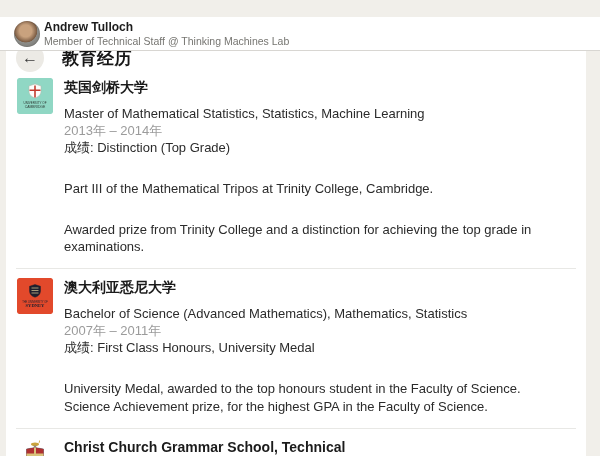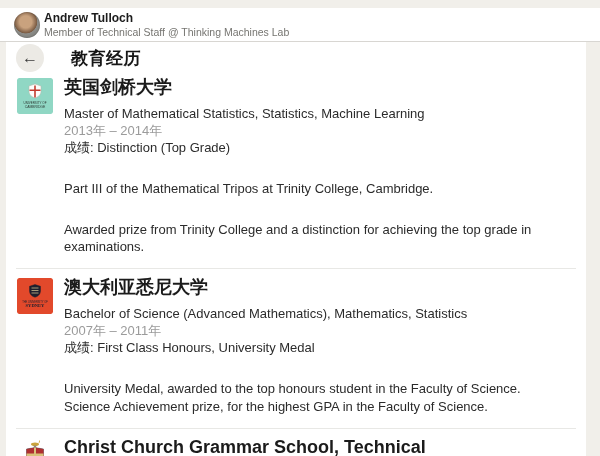--- a/index.html
+++ b/index.html
@@ -4,49 +4,49 @@
 <style>
   html,body{margin:0;padding:0;}
   body{
     width:600px;height:456px;position:relative;overflow:hidden;
     background:#f1efea;
     font-family:"Liberation Sans","DejaVu Sans",sans-serif;
     -webkit-font-smoothing:antialiased;
   }
   
   .top-header{
-    position:absolute;top:8px;left:0;right:0;height:33px;background:#ffffff;
+    position:absolute;top:17px;left:0;right:0;height:33px;background:#ffffff;
     border-bottom:1px solid #d8d6d2;z-index:3;
   }
   .avatar{
     position:absolute;left:14px;top:4px;width:26px;height:26px;border-radius:50%;
     background:radial-gradient(circle at 45% 38%, #c9a27e 0 28%, #7a5b43 52%, #8d8d89 55%, #6e6e6a 100%);
     box-shadow:inset 0 0 0 1px rgba(0,0,0,.08);
   }
   .hname{position:absolute;left:44px;top:4px;font-size:12px;font-weight:bold;color:#1c1c1c;line-height:13px;}
   .hsub{position:absolute;left:44px;top:18px;font-size:10.5px;color:#767571;line-height:12px;text-align:center;}
 
   
   .card{
     position:absolute;left:6px;top:34px;width:580px;height:430px;background:#ffffff;
   }
   .titlebar{display:flex;align-items:center;padding:10px 10px 2px 10px;}
   .back-btn{
     width:28px;height:28px;border-radius:50%;background:#eceae5;border:none;
     display:flex;align-items:center;justify-content:center;
     font-size:16px;color:#3a3a3a;cursor:pointer;flex:none;line-height:1;
   }
-  .page-title{margin-left:27px;font-size:17px;font-weight:bold;color:#161616;letter-spacing:.5px;}
+  .page-title{margin-left:18px;font-size:17px;font-weight:bold;color:#161616;letter-spacing:.5px;}
 
   .entry{display:flex;padding:4px 16px 0 11px;}
   .entry.pad{padding-top:9px;}
   .logo-box{width:36px;flex:none;margin-right:11px;}
   .logo{width:36px;height:36px;border-radius:2px;display:block;}
   .ebody{flex:1;font-size:13px;color:#2b2b2b;line-height:17px;}
-  .school{font-size:18px;font-weight:bold;color:#1b1b1b;line-height:18px;}
+  .school{font-size:14px;font-weight:bold;color:#1b1b1b;line-height:18px;}
   .degree{margin-top:9px;}
   .dates{color:#9b9b9b;}
   .grade{margin-top:0;}
   .para{margin-top:24px;}
   .line{margin-top:1px;}
   .divider{height:1px;background:#e8e8e5;margin:13px 10px 0 10px;}
 </style>
 </head>
 <body>
 

